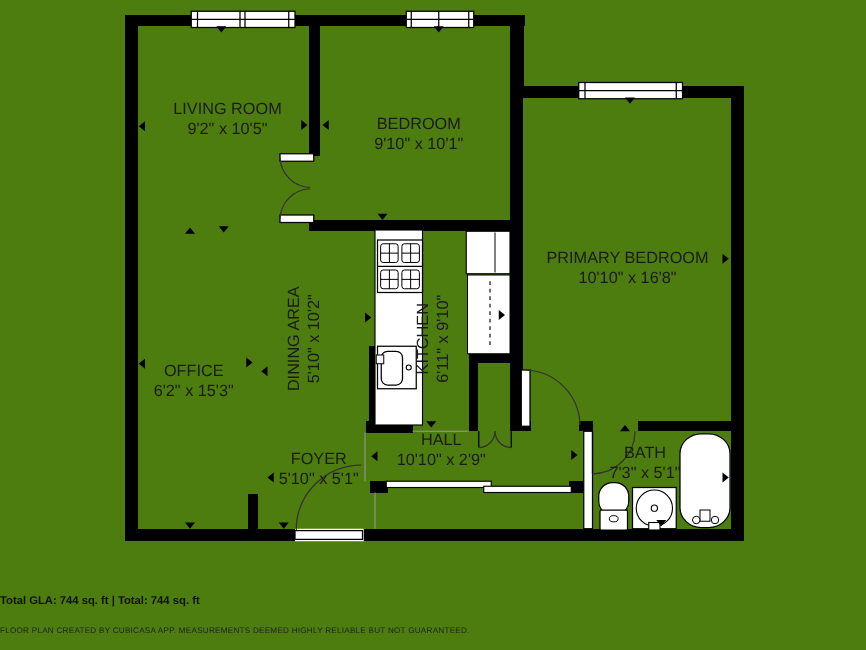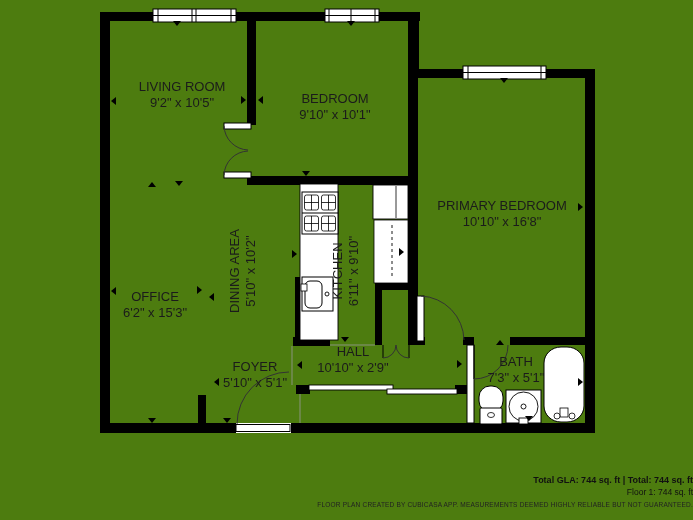--- a/index.html
+++ b/index.html
@@ -1,20 +1,20 @@
 <!DOCTYPE html>
 <html><head>
 <meta charset="utf-8">
 <style>
   html,body{margin:0;padding:0;background:#ffffff;}
   #stage{position:relative;width:693px;height:520px;background:#4d7c0f;overflow:hidden;
          font-family:"Liberation Sans", sans-serif;}
   #plan-svg{position:absolute;left:0;top:0;}
   .room-name,.room-dims{font-family:"Liberation Sans", sans-serif;font-size:13px;fill:#1b1b1b;}
-  .footer-line{position:absolute;left:0;width:693px;text-align:right;color:#111;}
+  .footer-line{position:absolute;left:0;width:693px;text-align:left;color:#111;}
   #footer-total{top:475px;font-size:9px;font-weight:bold;}
   #footer-floor{top:487px;font-size:8.5px;}
   #footer-disclaimer{top:501px;font-size:6.5px;letter-spacing:.2px;color:#222;}
 </style>
 </head>
 <body>
 
 <div id="stage">
   <svg id="plan-svg" width="693" height="520" viewBox="0 0 693 520">
 
@@ -226,15 +226,14 @@
         <text class="room-dims" x="353" y="372">10'10" x 2'9"</text>
       </g>
       <g>
         <text class="room-name" x="516" y="366">BATH</text>
         <text class="room-dims" x="516" y="382">7'3" x 5'1"</text>
       </g>
     </g>
   </svg>
 
   <div class="footer-line" id="footer-total">Total GLA: 744 sq. ft | Total: 744 sq. ft</div>
-  <div class="footer-line" id="footer-floor">Floor 1: 744 sq. ft</div>
   <div class="footer-line" id="footer-disclaimer">FLOOR PLAN CREATED BY CUBICASA APP. MEASUREMENTS DEEMED HIGHLY RELIABLE BUT NOT GUARANTEED.</div>
 </div>
 
 </body></html>

